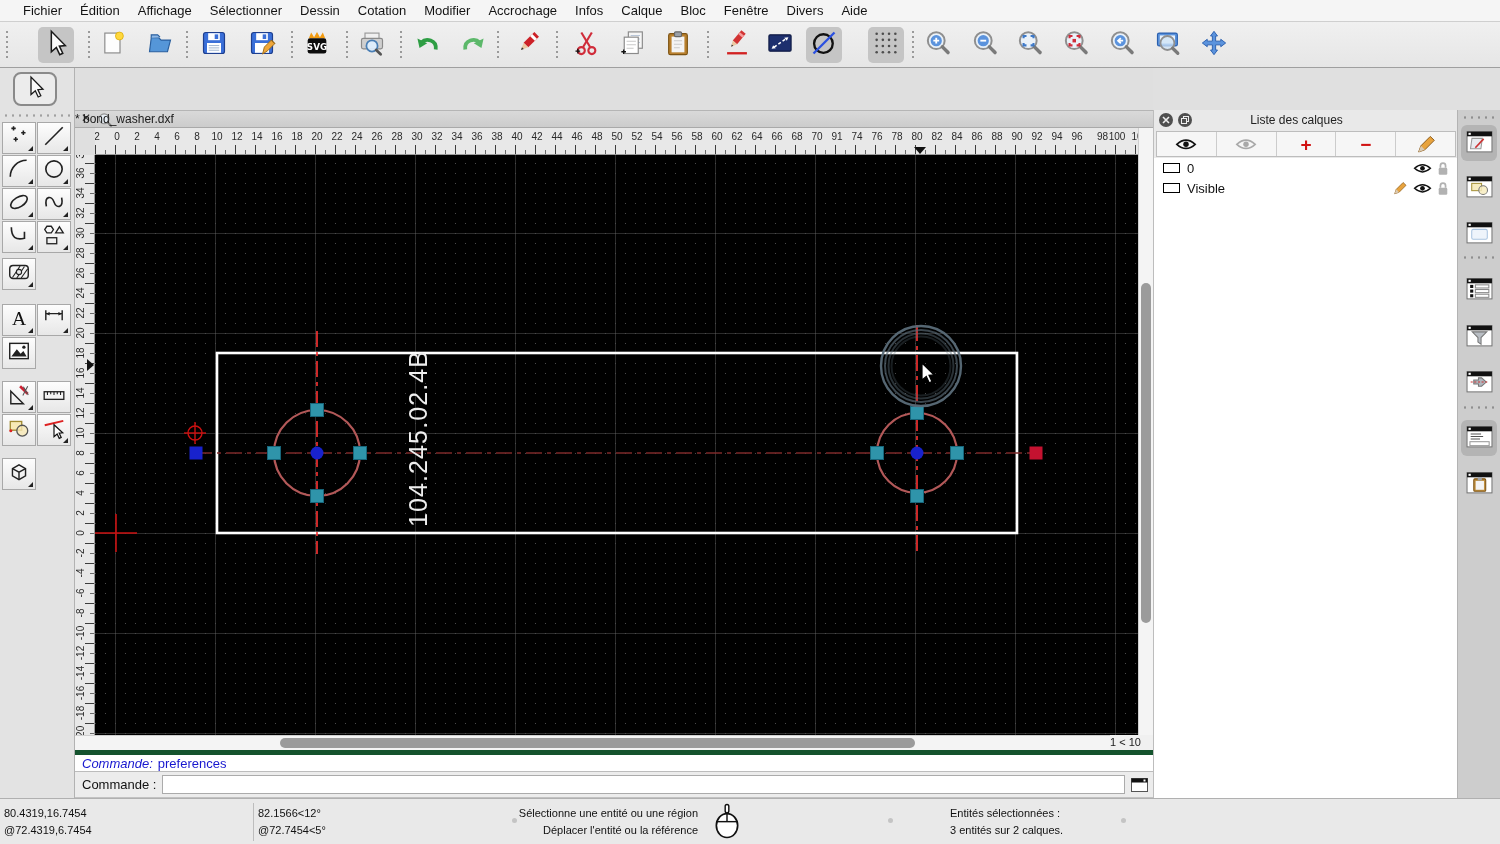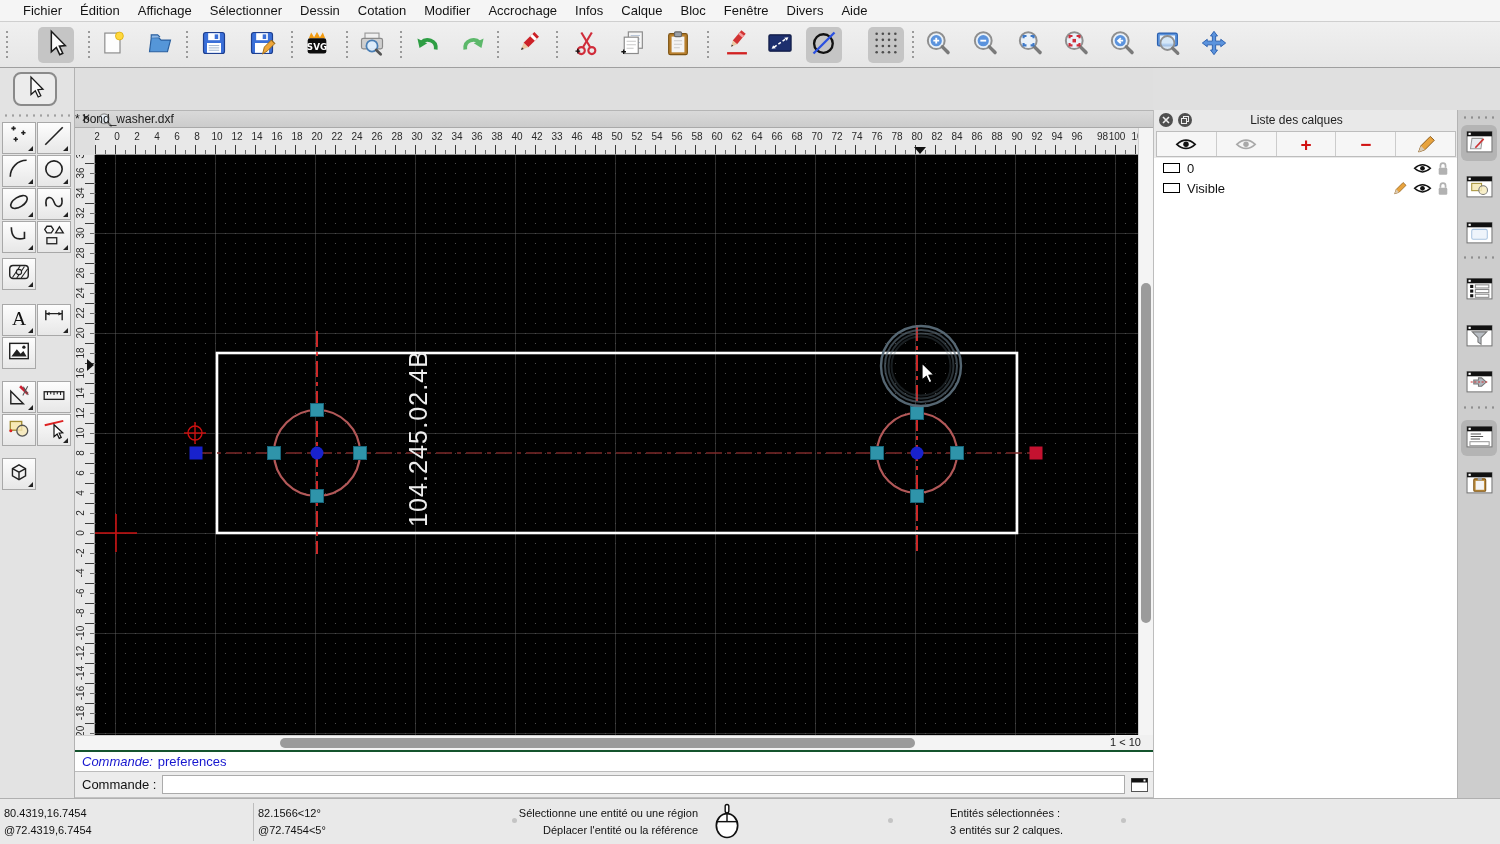--- a/index.html
+++ b/index.html
@@ -80,21 +80,21 @@
 
   .vscroll { position:absolute; left:1063px; top:60px; width:15px; height:607px; background:#f4f4f4; border-left:1px solid #cfcfcf; }
   .vscroll .thumb { position:absolute; left:2px; width:10px; border-radius:5px; background:#9b9b9b; }
   .hscroll { position:absolute; left:0px; top:667px; width:1035px; height:15px; background:#f4f4f4; border-top:1px solid #cfcfcf; }
   .hscroll .thumb { position:absolute; top:2px; height:10px; border-radius:5px; background:#9b9b9b; }
   .zoomlabel { position:absolute; left:1035px; top:667px; width:43px; height:15px; background:#f0f0f0;
                font-size:11px; color:#1a1a1a; padding-right:3px; line-height:15px; }
 
   
   .cmdhist { position:absolute; left:75px; top:750px; width:1078px; height:22px; background:#ffffff;
-             border-top:2px solid #14532d; border-bottom:1px solid #bcbcbc; font-size:13px; color:#1717cf;
+             border-top:5px solid #14532d; border-bottom:1px solid #bcbcbc; font-size:13px; color:#1717cf;
              display:flex; align-items:center; padding-left:7px; }
   .cmdhist .lbl { font-style:italic; margin-right:5px; }
   .cmdrow { position:absolute; left:75px; top:772px; width:1078px; height:26px; background:#ececec;
             display:flex; align-items:center; border-bottom:1px solid #c2c2c2; }
   .cmdrow .plabel { font-size:13px; color:#111; margin-left:7px; margin-right:6px; white-space:nowrap; }
   .cmdrow input { flex:1; height:19px; border:1px solid #ababab; background:#fff; font-size:12px; padding:0 4px;
                   font-family:"Liberation Sans",sans-serif; outline:none; }
   .cmdrow .kbd-btn { width:20px; height:18px; margin:0 4px; display:flex; align-items:center; justify-content:center; }
 
   
@@ -505,35 +505,35 @@
         <span class="hlab" style="left: 262px;">24</span>
         <span class="hlab" style="left: 282px;">26</span>
         <span class="hlab" style="left: 302px;">28</span>
         <span class="hlab" style="left: 322px;">30</span>
         <span class="hlab" style="left: 342px;">32</span>
         <span class="hlab" style="left: 362px;">34</span>
         <span class="hlab" style="left: 382px;">36</span>
         <span class="hlab" style="left: 402px;">38</span>
         <span class="hlab" style="left: 422px;">40</span>
         <span class="hlab" style="left: 442px;">42</span>
-        <span class="hlab" style="left: 462px;">33</span>
+        <span class="hlab" style="left: 462px;">44</span>
         <span class="hlab" style="left: 482px;">46</span>
         <span class="hlab" style="left: 502px;">48</span>
         <span class="hlab" style="left: 522px;">50</span>
         <span class="hlab" style="left: 542px;">52</span>
         <span class="hlab" style="left: 562px;">54</span>
         <span class="hlab" style="left: 582px;">56</span>
         <span class="hlab" style="left: 602px;">58</span>
         <span class="hlab" style="left: 622px;">60</span>
         <span class="hlab" style="left: 642px;">62</span>
         <span class="hlab" style="left: 662px;">64</span>
         <span class="hlab" style="left: 682px;">66</span>
         <span class="hlab" style="left: 702px;">68</span>
         <span class="hlab" style="left: 722px;">70</span>
-        <span class="hlab" style="left: 742px;">72</span>
+        <span class="hlab" style="left: 742px;">91</span>
         <span class="hlab" style="left: 762px;">74</span>
         <span class="hlab" style="left: 782px;">76</span>
         <span class="hlab" style="left: 802px;">78</span>
         <span class="hlab" style="left: 822px;">80</span>
         <span class="hlab" style="left: 842px;">82</span>
         <span class="hlab" style="left: 862px;">84</span>
         <span class="hlab" style="left: 882px;">86</span>
         <span class="hlab" style="left: 902px;">88</span>
         <span class="hlab" style="left: 922px;">90</span>
         <span class="hlab" style="left: 942px;">92</span>

